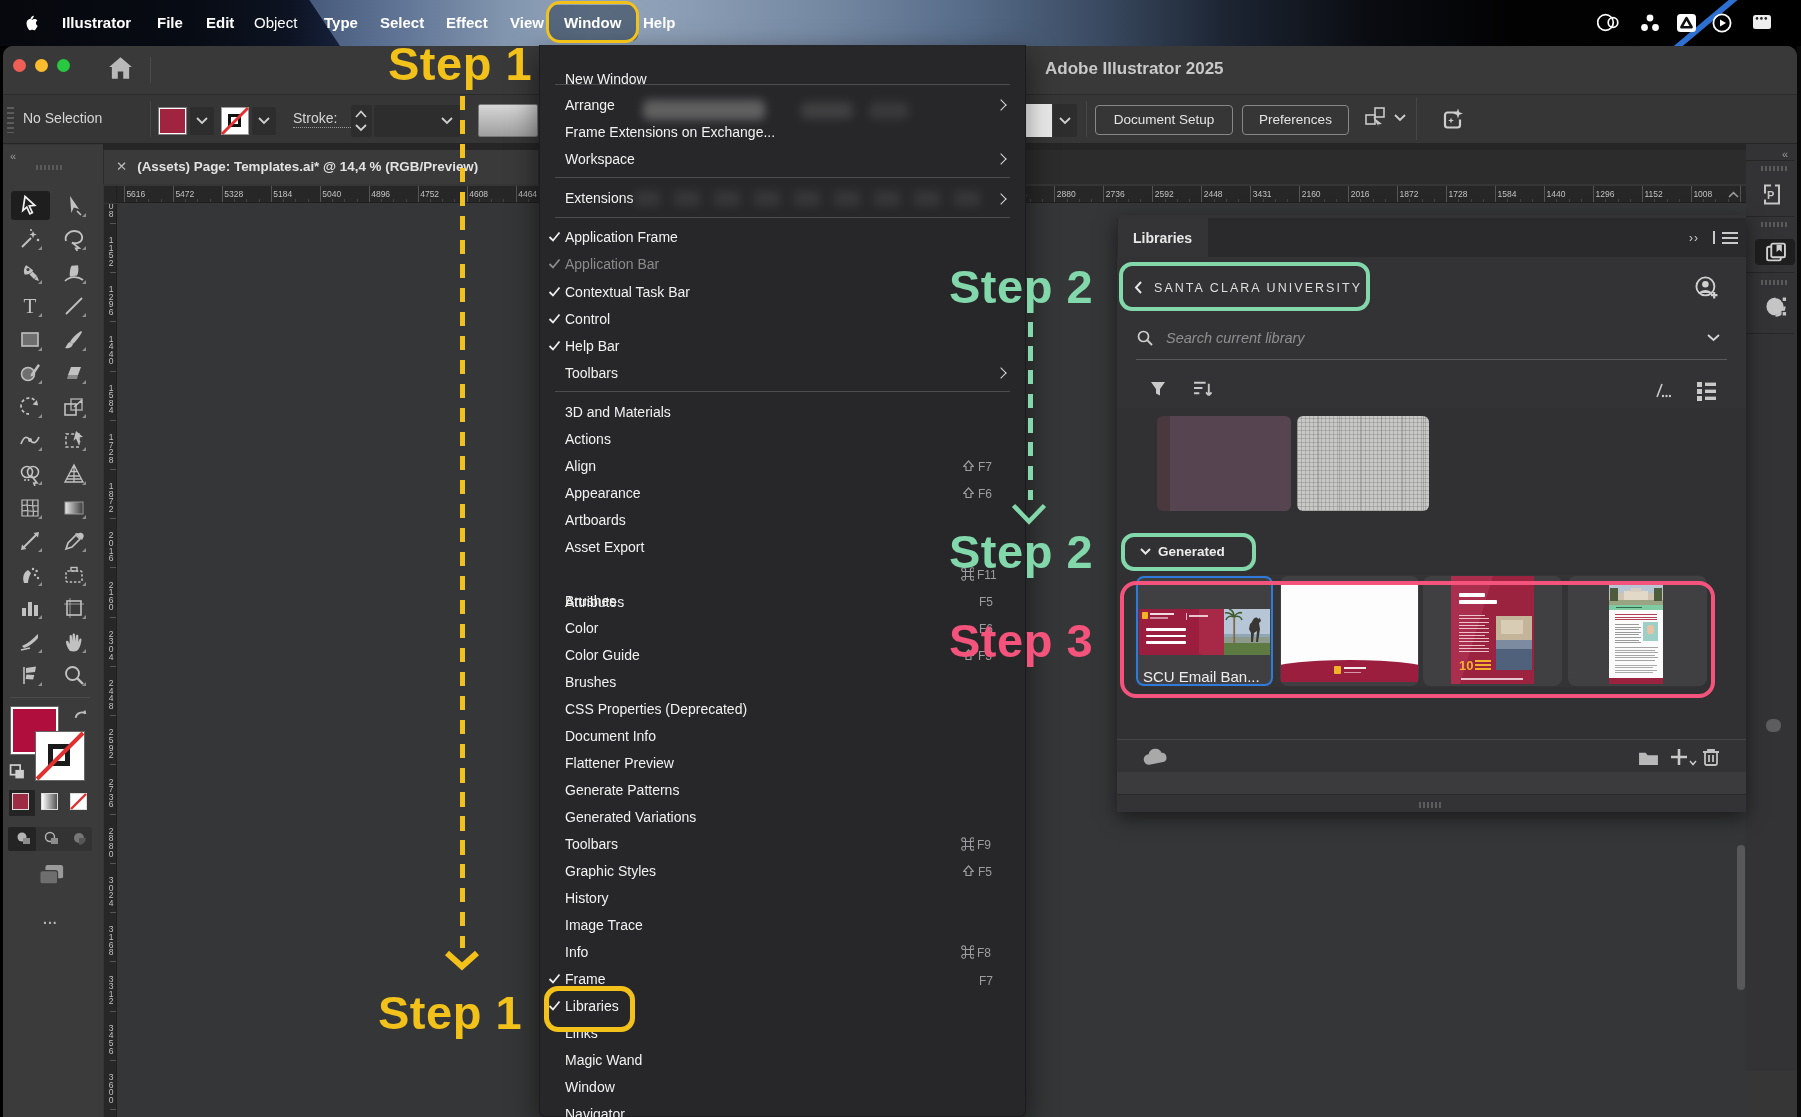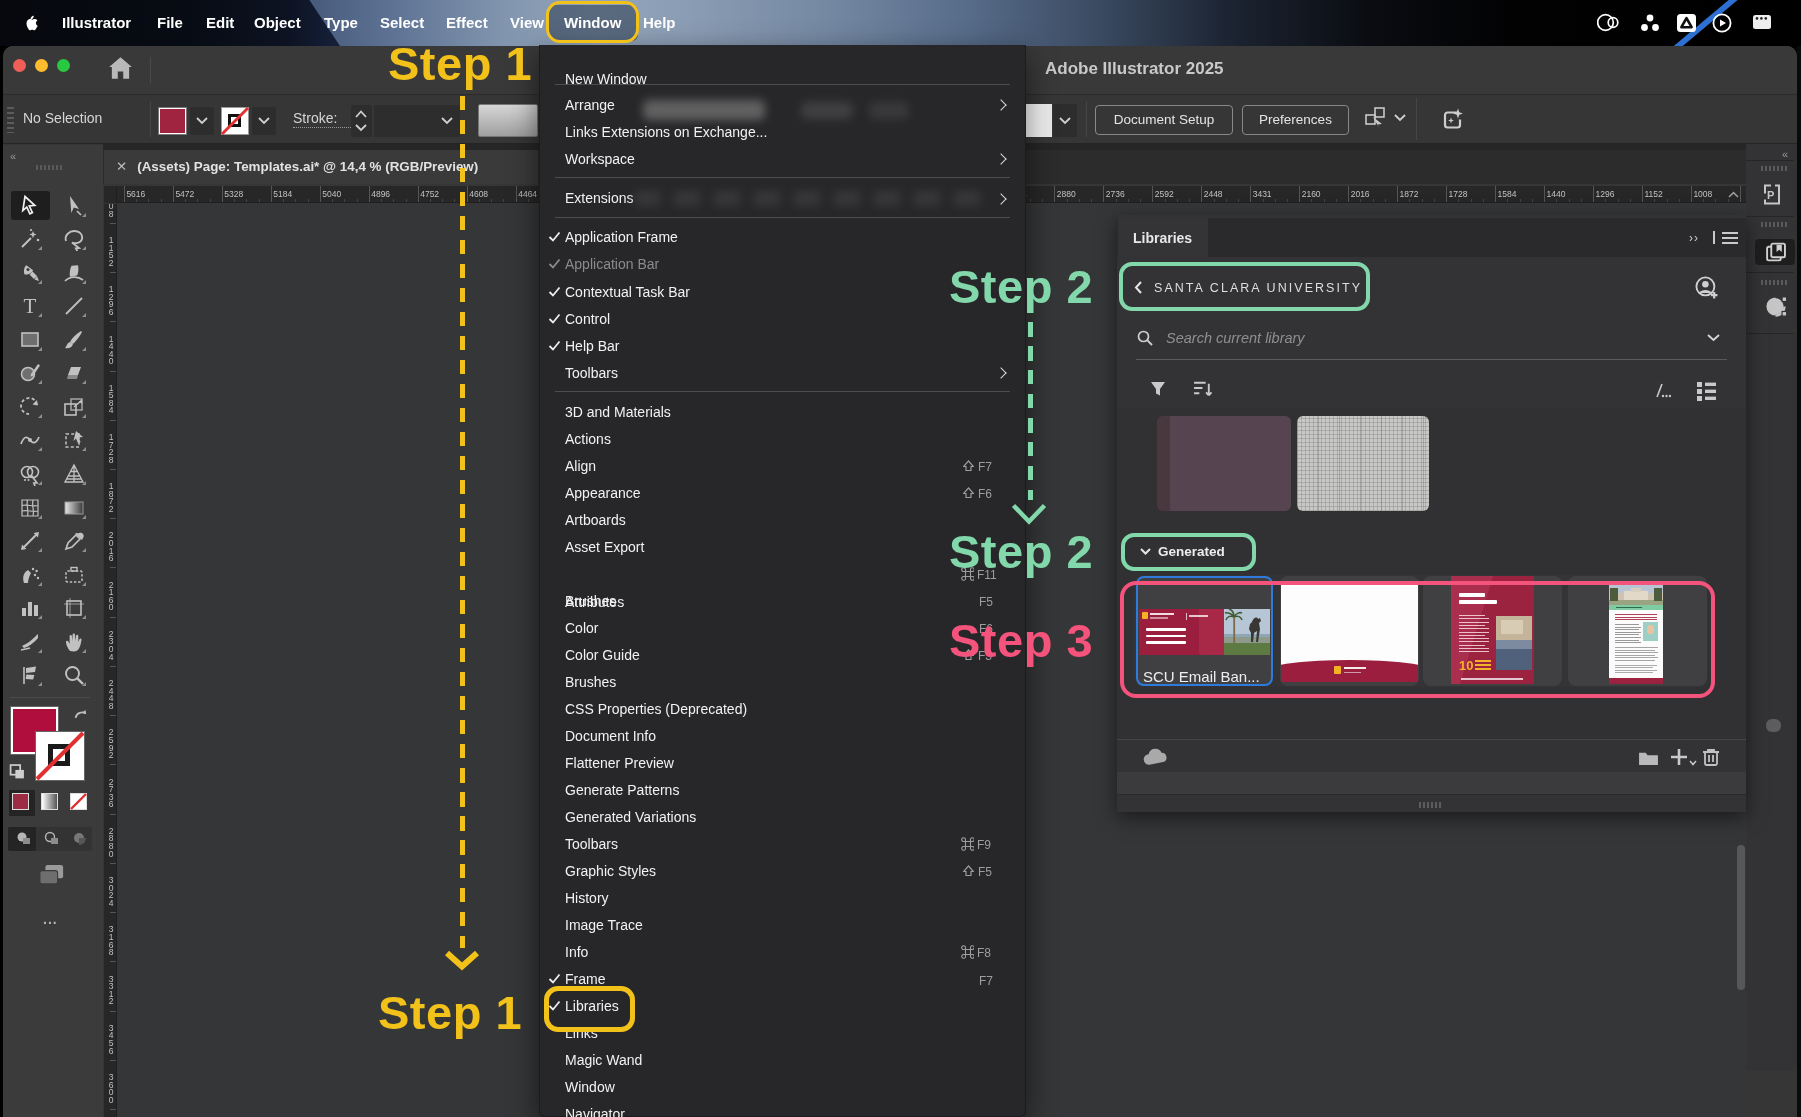--- a/index.html
+++ b/index.html
@@ -54,21 +54,21 @@
 <div class="abs" id="mb-darkleft"></div>
 <div class="abs" id="mb-dark-right"></div>
 <div class="abs" id="mb-stripe"></div>
 <svg class="abs " style="left:24px;top:14px" width="16" height="18" viewBox="0 0 13 17">
       <path fill="#fff" d="M8.2 1.6c.1.9-.3 1.7-.8 2.4-.6.7-1.5 1.2-2.3 1.1-.1-.8.3-1.7.8-2.3C6.5 2.1 7.5 1.6 8.2 1.6zM10.8 13.1c-.5 1.1-1.1 2.2-2 2.2-.8 0-1.1-.5-2.1-.5-1 0-1.3.5-2.1.5-.9 0-1.6-1.2-2.2-2.3C1.2 10.7.9 7.8 2.1 6.2c.6-.8 1.6-1.4 2.6-1.4.9 0 1.5.6 2.1.6.6 0 1.4-.7 2.4-.6.4 0 1.6.2 2.4 1.3-.1.1-1.4.9-1.4 2.5 0 2 1.7 2.7 1.7 2.7z"></path>
     </svg>
 <div class="abs" style="left:549px;top:5px;width:89px;height:36px;border-radius:6px;background:rgba(20,35,55,.45)"></div>
 <div class="mb-item" style="left:62px;font-weight:700">Illustrator</div>
 <div class="mb-item" style="left:157px;font-weight:600">File</div>
 <div class="mb-item" style="left:206px;font-weight:600">Edit</div>
-<div class="mb-item" style="left:254px;font-weight:700">Object</div>
+<div class="mb-item" style="left:254px;font-weight:400">Object</div>
 <div class="mb-item" style="left:324px;font-weight:600">Type</div>
 <div class="mb-item" style="left:380px;font-weight:600">Select</div>
 <div class="mb-item" style="left:446px;font-weight:600">Effect</div>
 <div class="mb-item" style="left:510px;font-weight:600">View</div>
 <div class="mb-item" style="left:564px;font-weight:600">Window</div>
 <div class="mb-item" style="left:643px;font-weight:600">Help</div>
 <svg class="abs " style="left:1597px;top:12px" width="22" height="21" viewBox="0 0 22 20">
       <circle cx="8.5" cy="10" r="7.8" fill="none" stroke="#fff" stroke-width="1.7"></circle>
       <circle cx="16" cy="10" r="4.8" fill="none" stroke="#fff" stroke-width="1.7"></circle>
     </svg>
@@ -776,21 +776,21 @@
       <path d="M1 5 H17 M6 5 V3 H12 V5 M7 8 V15 M11 8 V15" stroke="#c1c1c1" stroke-width="1.8" fill="none"></path>
     </svg>
 <div class="abs" style="left:1117px;top:772px;width:629px;height:22px;background:#3b3b3d"></div>
 <div class="abs" style="left:1117px;top:794px;width:629px;height:18px;background:#333336;border-top:1px solid #29292b"></div>
 <div class="abs" style="left:1419px;top:802px;width:24px;height:6px;background-image:repeating-linear-gradient(90deg,#5c5c5c 0 2px,transparent 2px 4px)"></div>
 <div class="abs" id="menu"></div>
 <div class="mi" style="left:565px;top:72px">New Window</div>
     <div class="msep" style="left:555px;top:83.5px"></div>
     <div class="mi" style="left:565px;top:97.9px">Arrange</div>
     <div class="marr" style="left:997px;top:101.4px"></div>
-    <div class="mi" style="left:565px;top:124.8px">Links Extensions on Exchange...</div>
+    <div class="mi" style="left:565px;top:124.8px">Frame Extensions on Exchange...</div>
     <div class="mi" style="left:565px;top:151.7px">Workspace</div>
     <div class="marr" style="left:997px;top:155.2px"></div>
     <div class="msep" style="left:555px;top:176.9px"></div>
     <div class="mi" style="left:565px;top:191.1px">Extensions</div>
     <div class="marr" style="left:997px;top:194.6px"></div>
     <div class="msep" style="left:555px;top:216.5px"></div>
     <div class="mi" style="left:565px;top:230.3px">Application Frame</div>
     <svg class="abs " style="left:548px;top:231.3px" width="13" height="11" viewBox="0 0 12 11">
       <path d="M1 6 L4.5 9.5 L11 1.5" fill="none" stroke="#ededed" stroke-width="1.8"></path>
     </svg>

